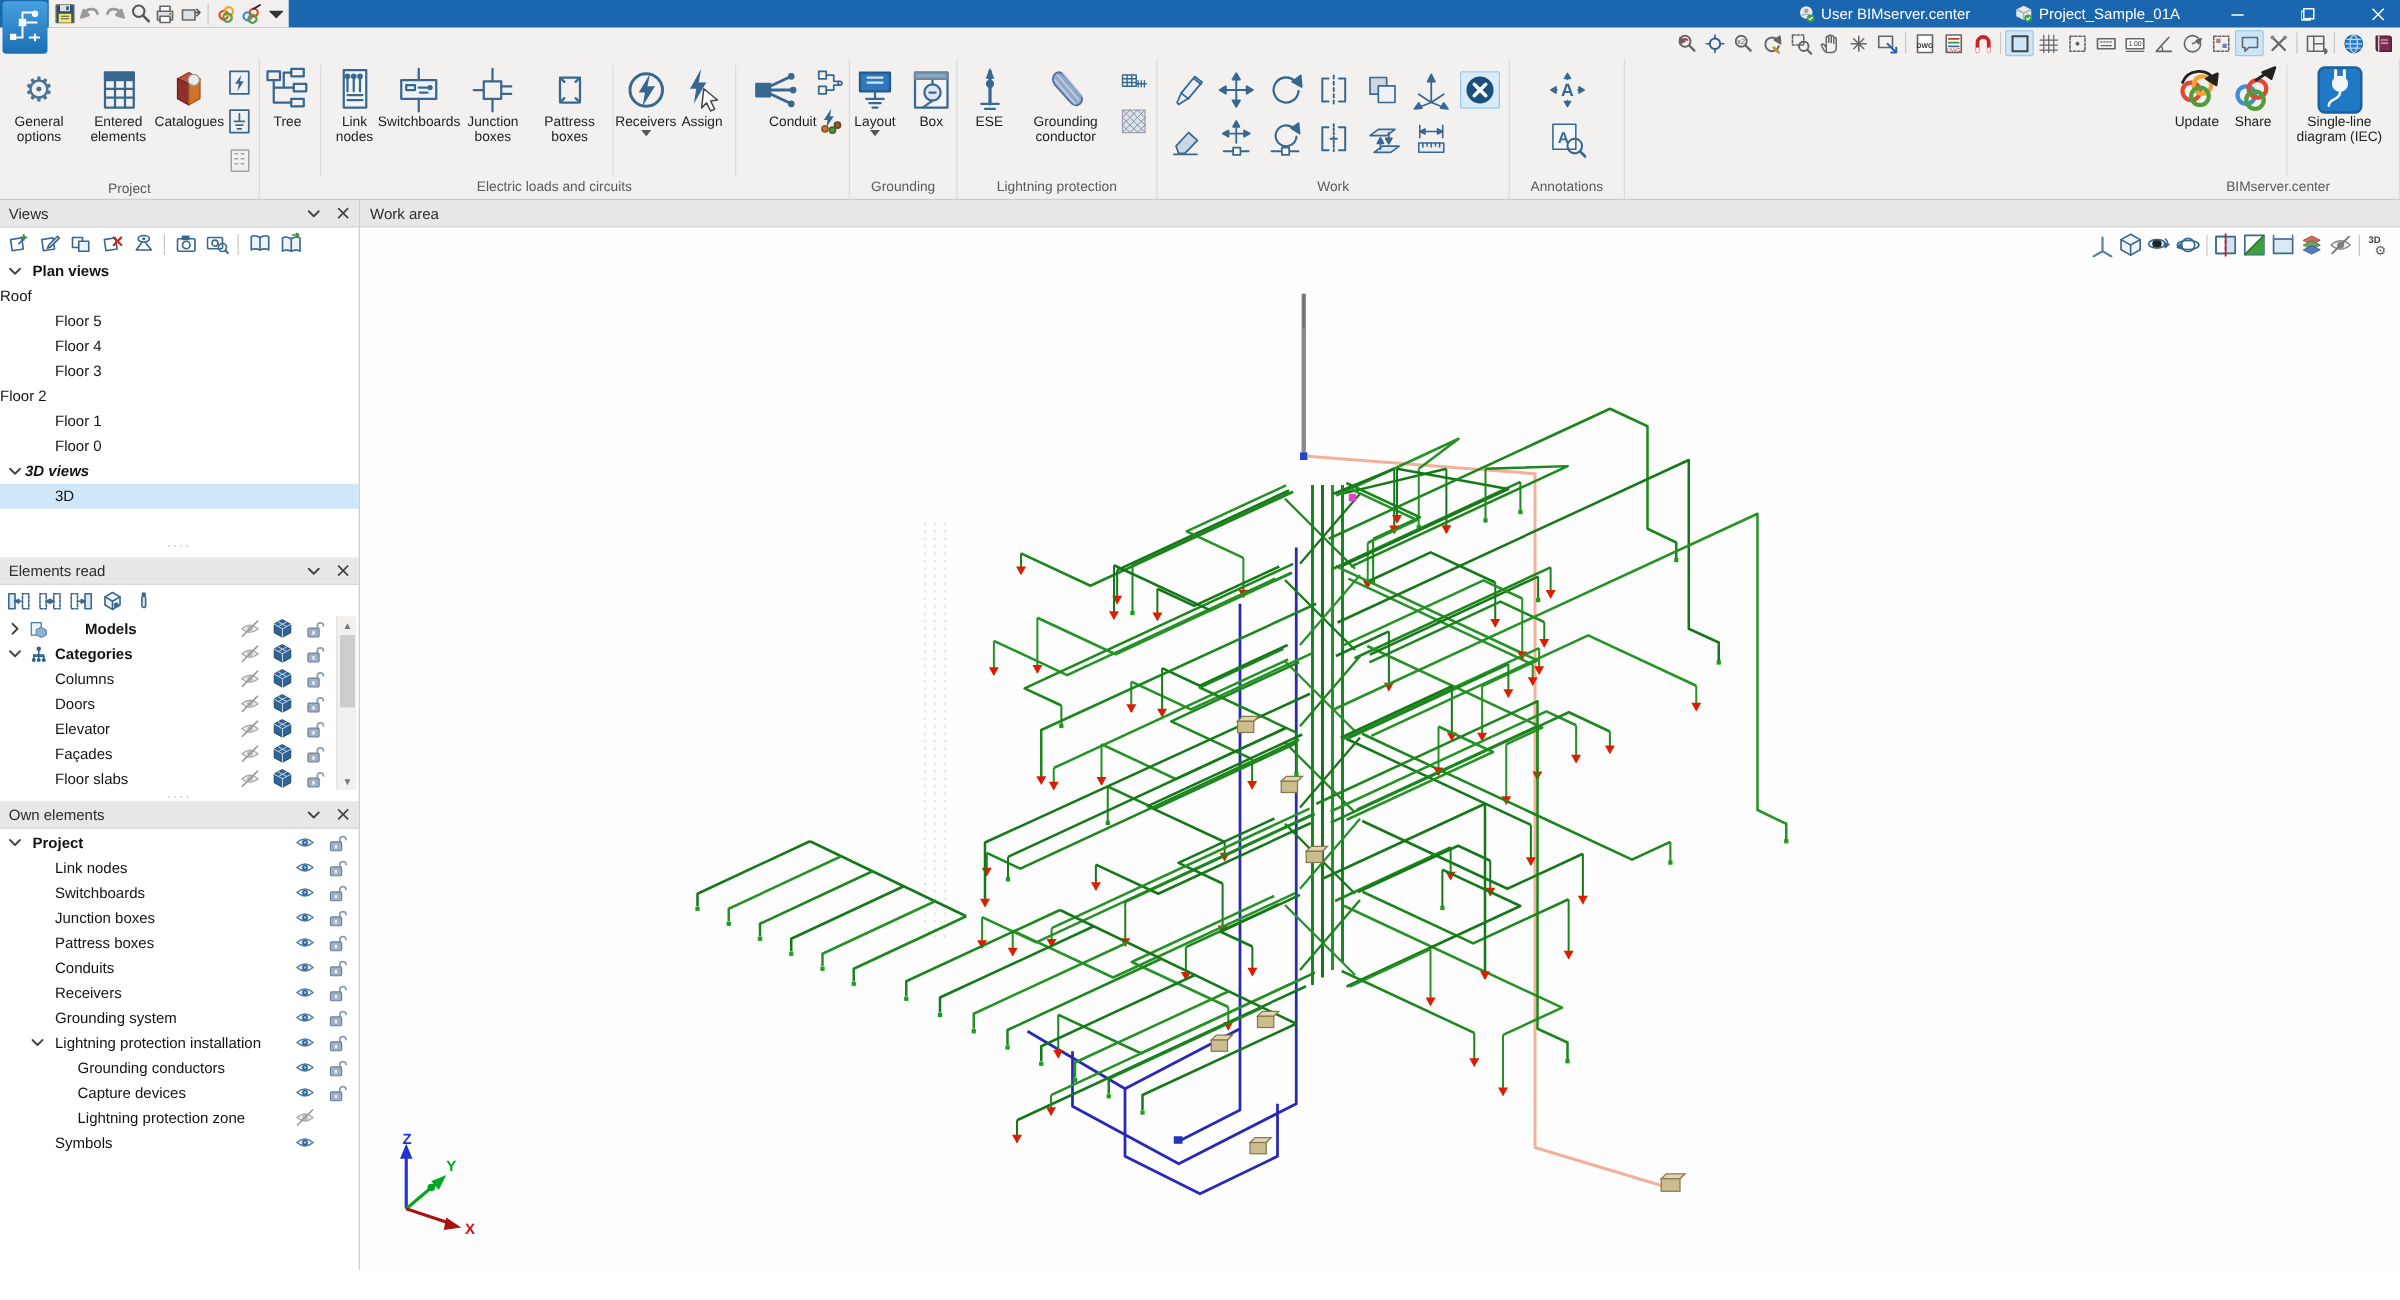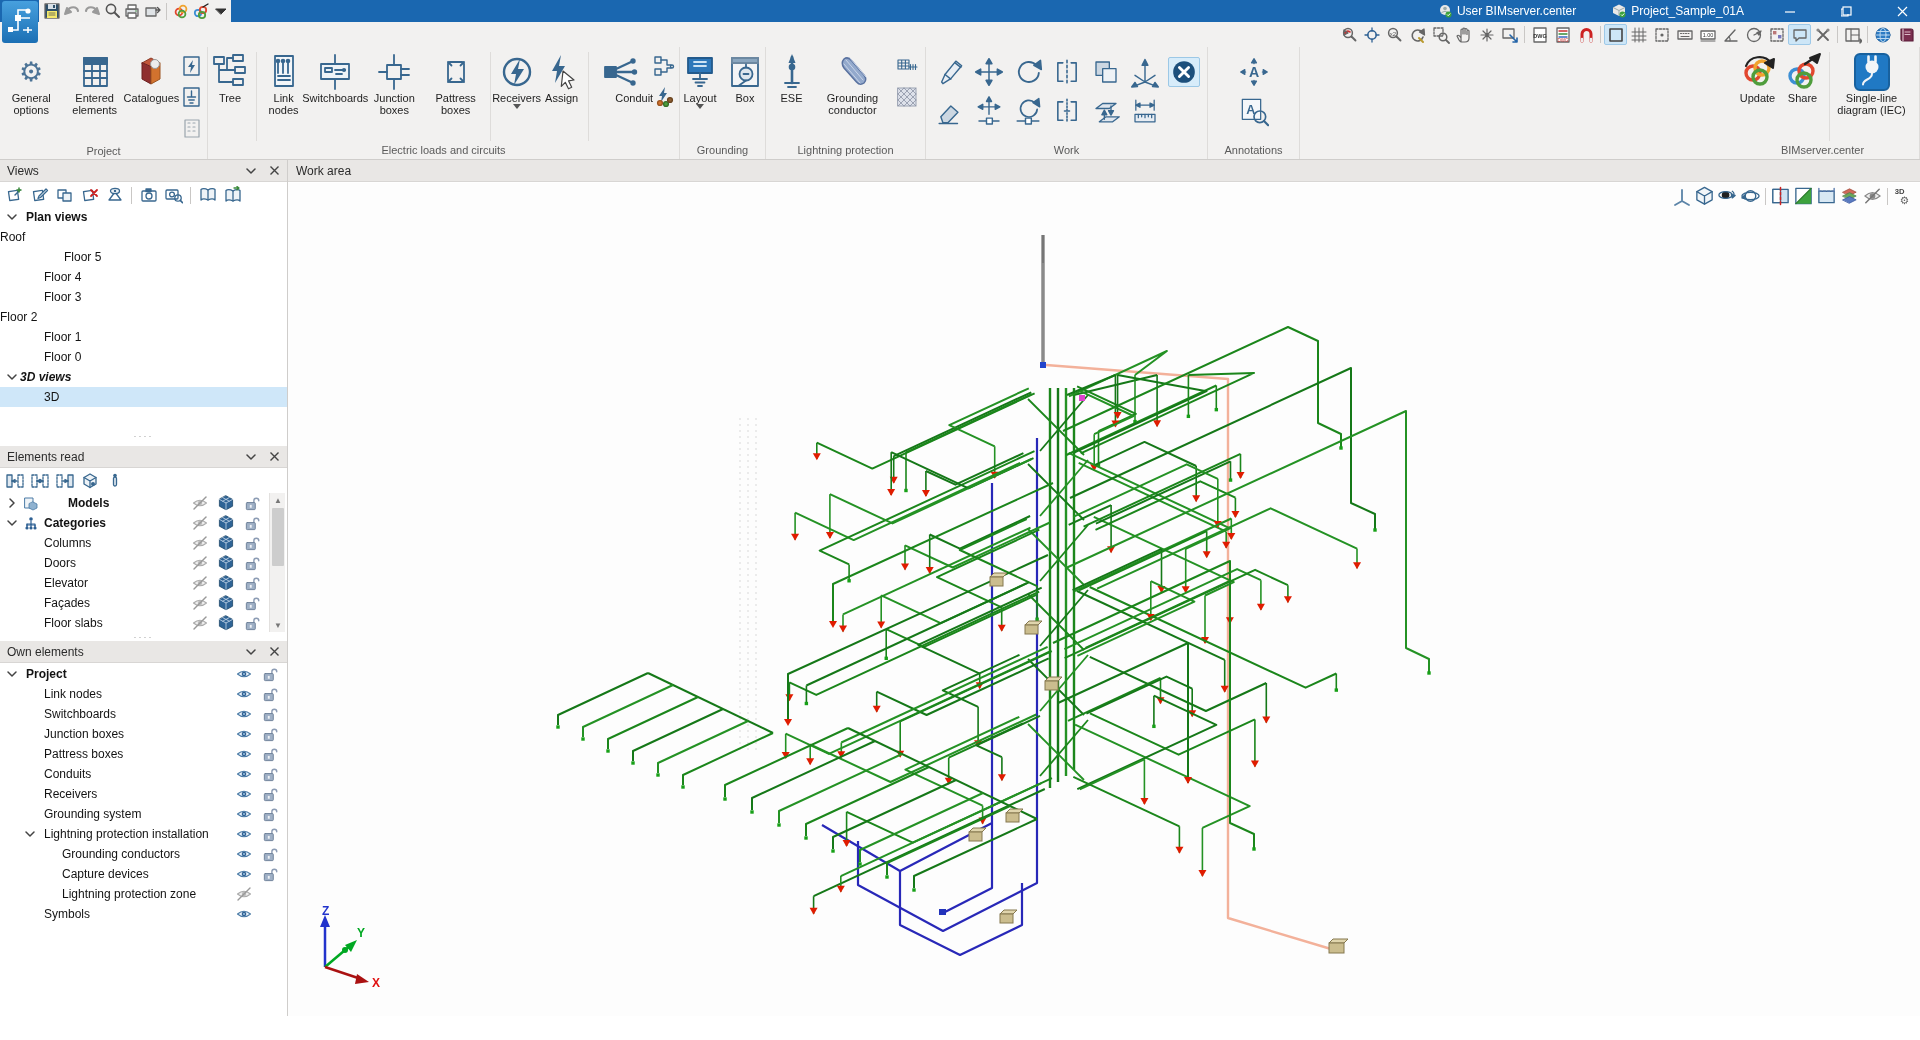--- a/index.html
+++ b/index.html
@@ -850,21 +850,21 @@
           <svg width="12" height="12" viewBox="0 0 12 12" fill="none" stroke="#444" stroke-width="1.5" stroke-linecap="round" stroke-linejoin="round">
             <path d="M2 4 L6 8 L10 4" stroke="#444" stroke-width="1.5"></path>
           </svg>
         </span>
         <span style="padding-left: 26px;">Plan views</span>
       </div>
       <div class="trow">
         <span style="">Roof</span>
       </div>
       <div class="trow">
-        <span style="padding-left: 64px;">Floor 5</span>
+        <span style="padding-left: 44px;">Floor 5</span>
       </div>
       <div class="trow">
         <span style="padding-left: 44px;">Floor 4</span>
       </div>
       <div class="trow">
         <span style="padding-left: 44px;">Floor 3</span>
       </div>
       <div class="trow">
         <span style="">Floor 2</span>
       </div>

